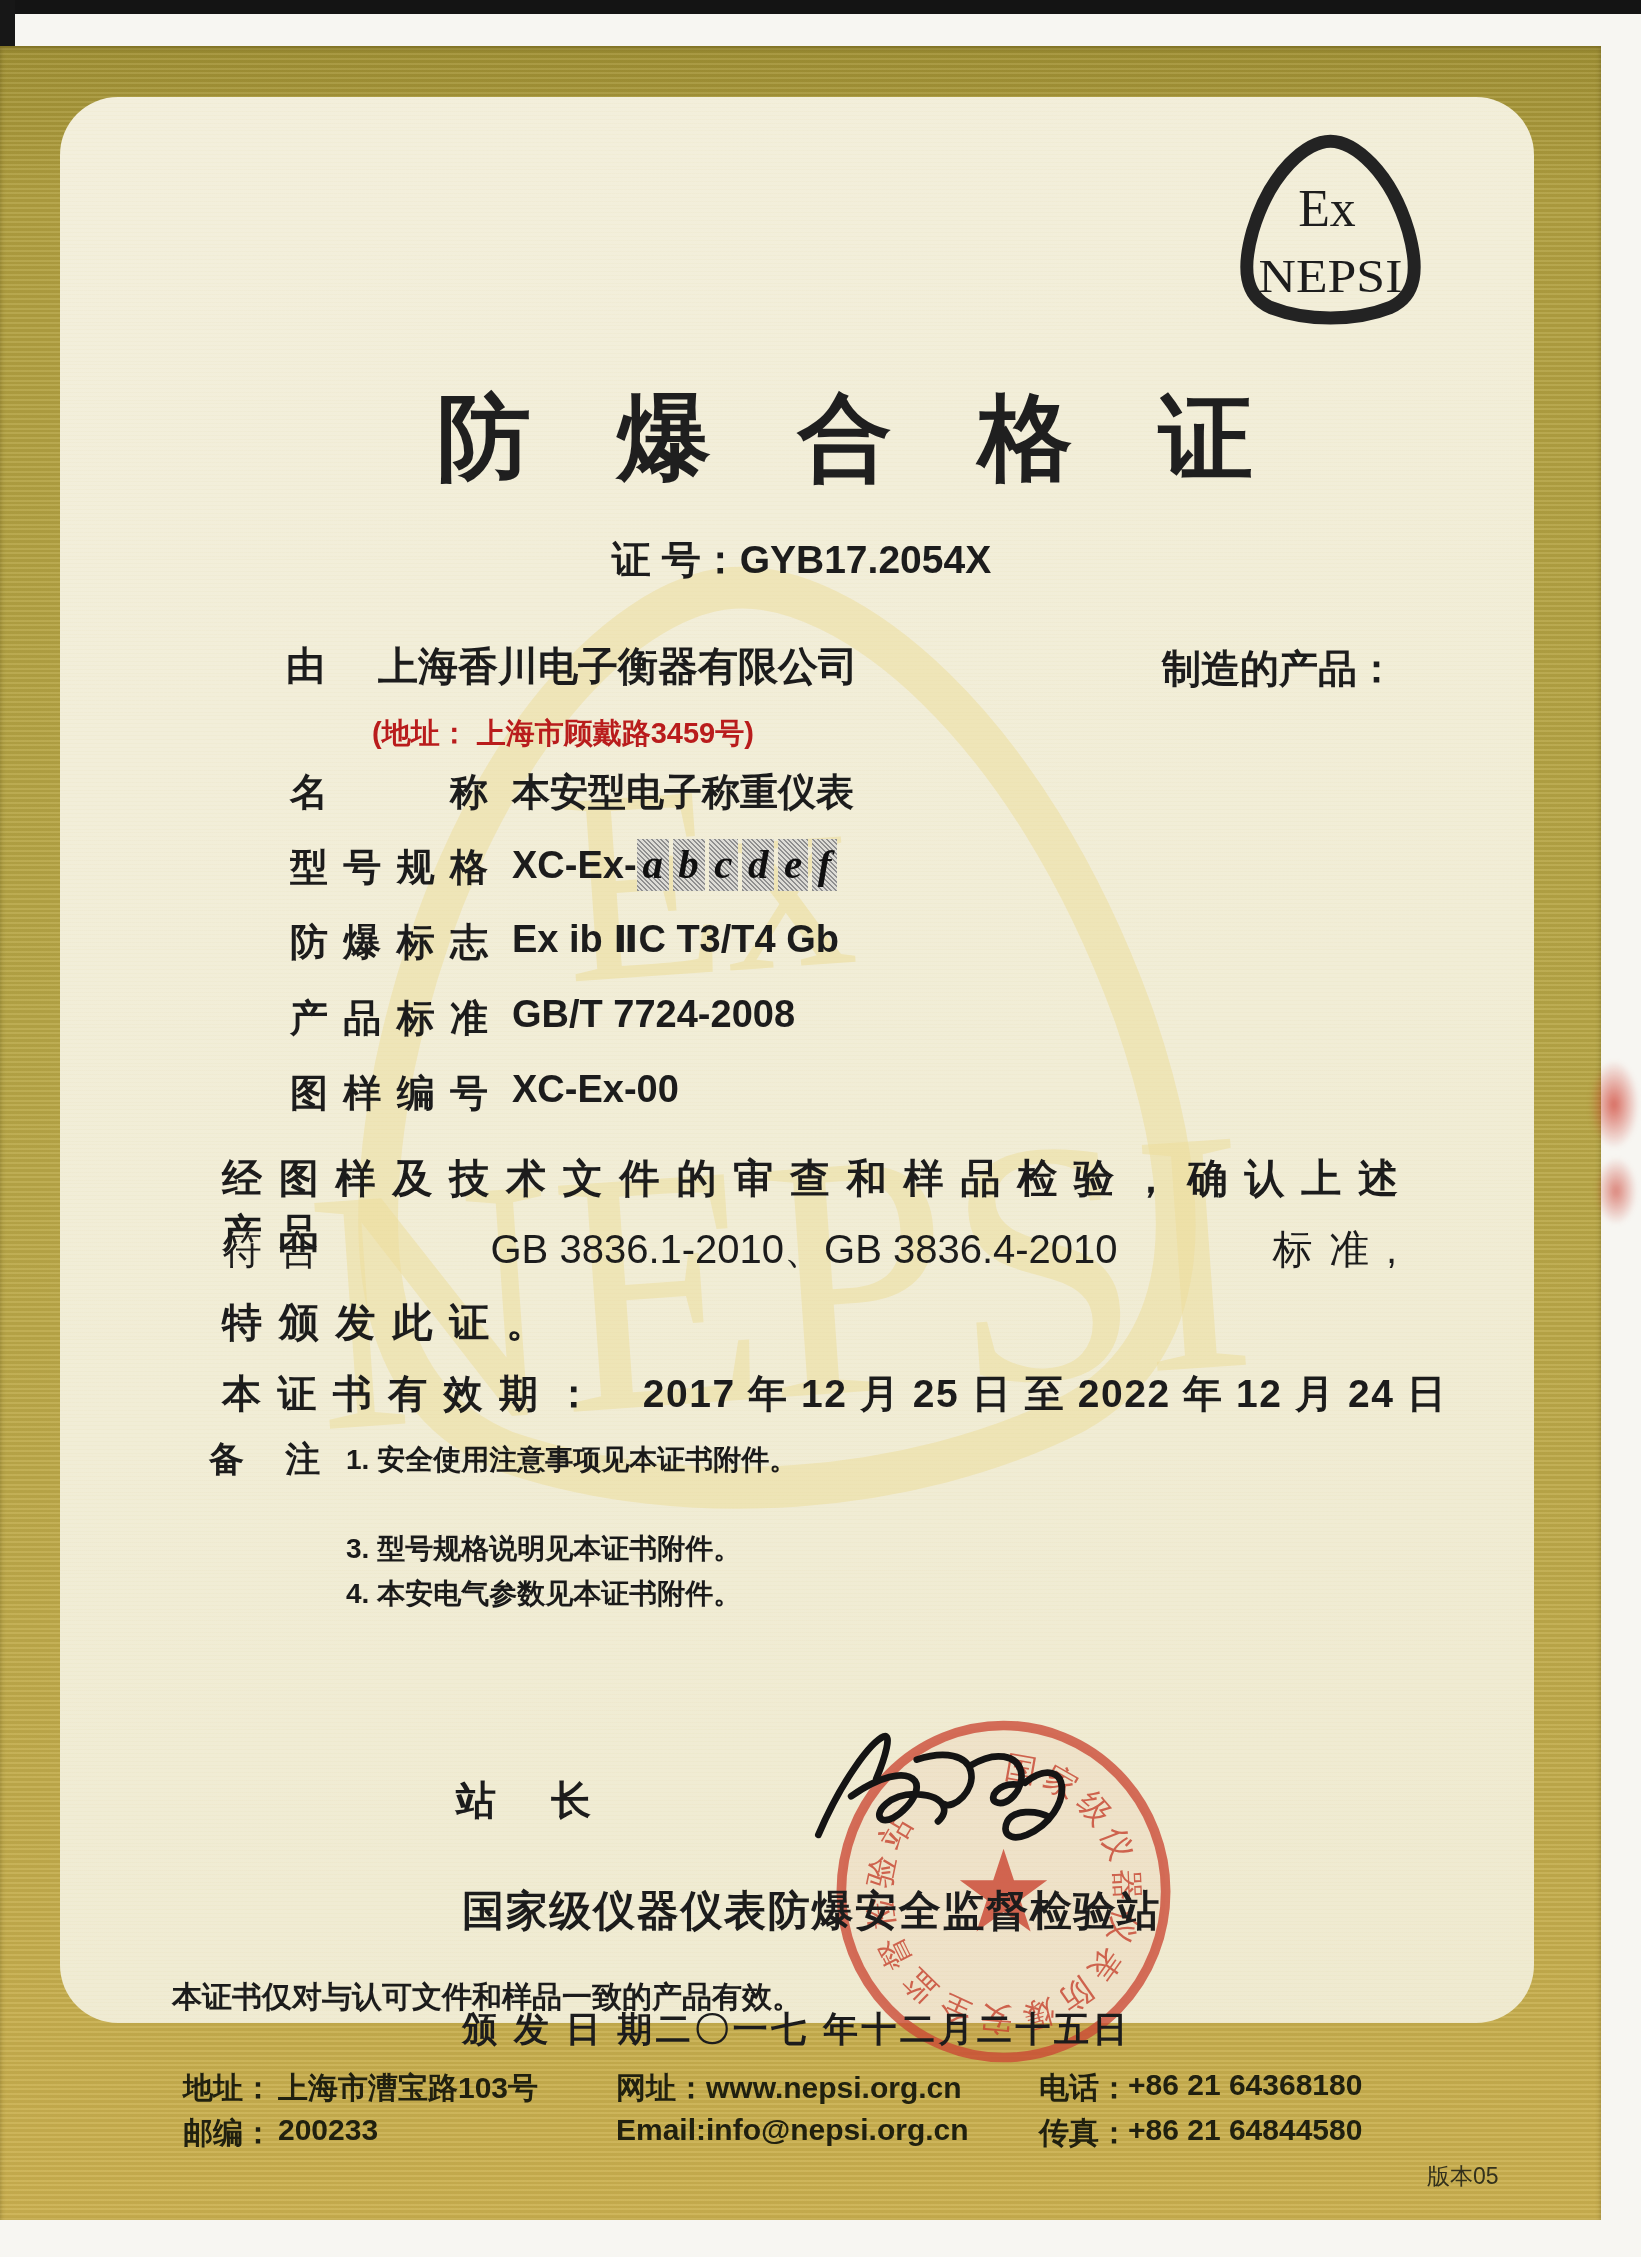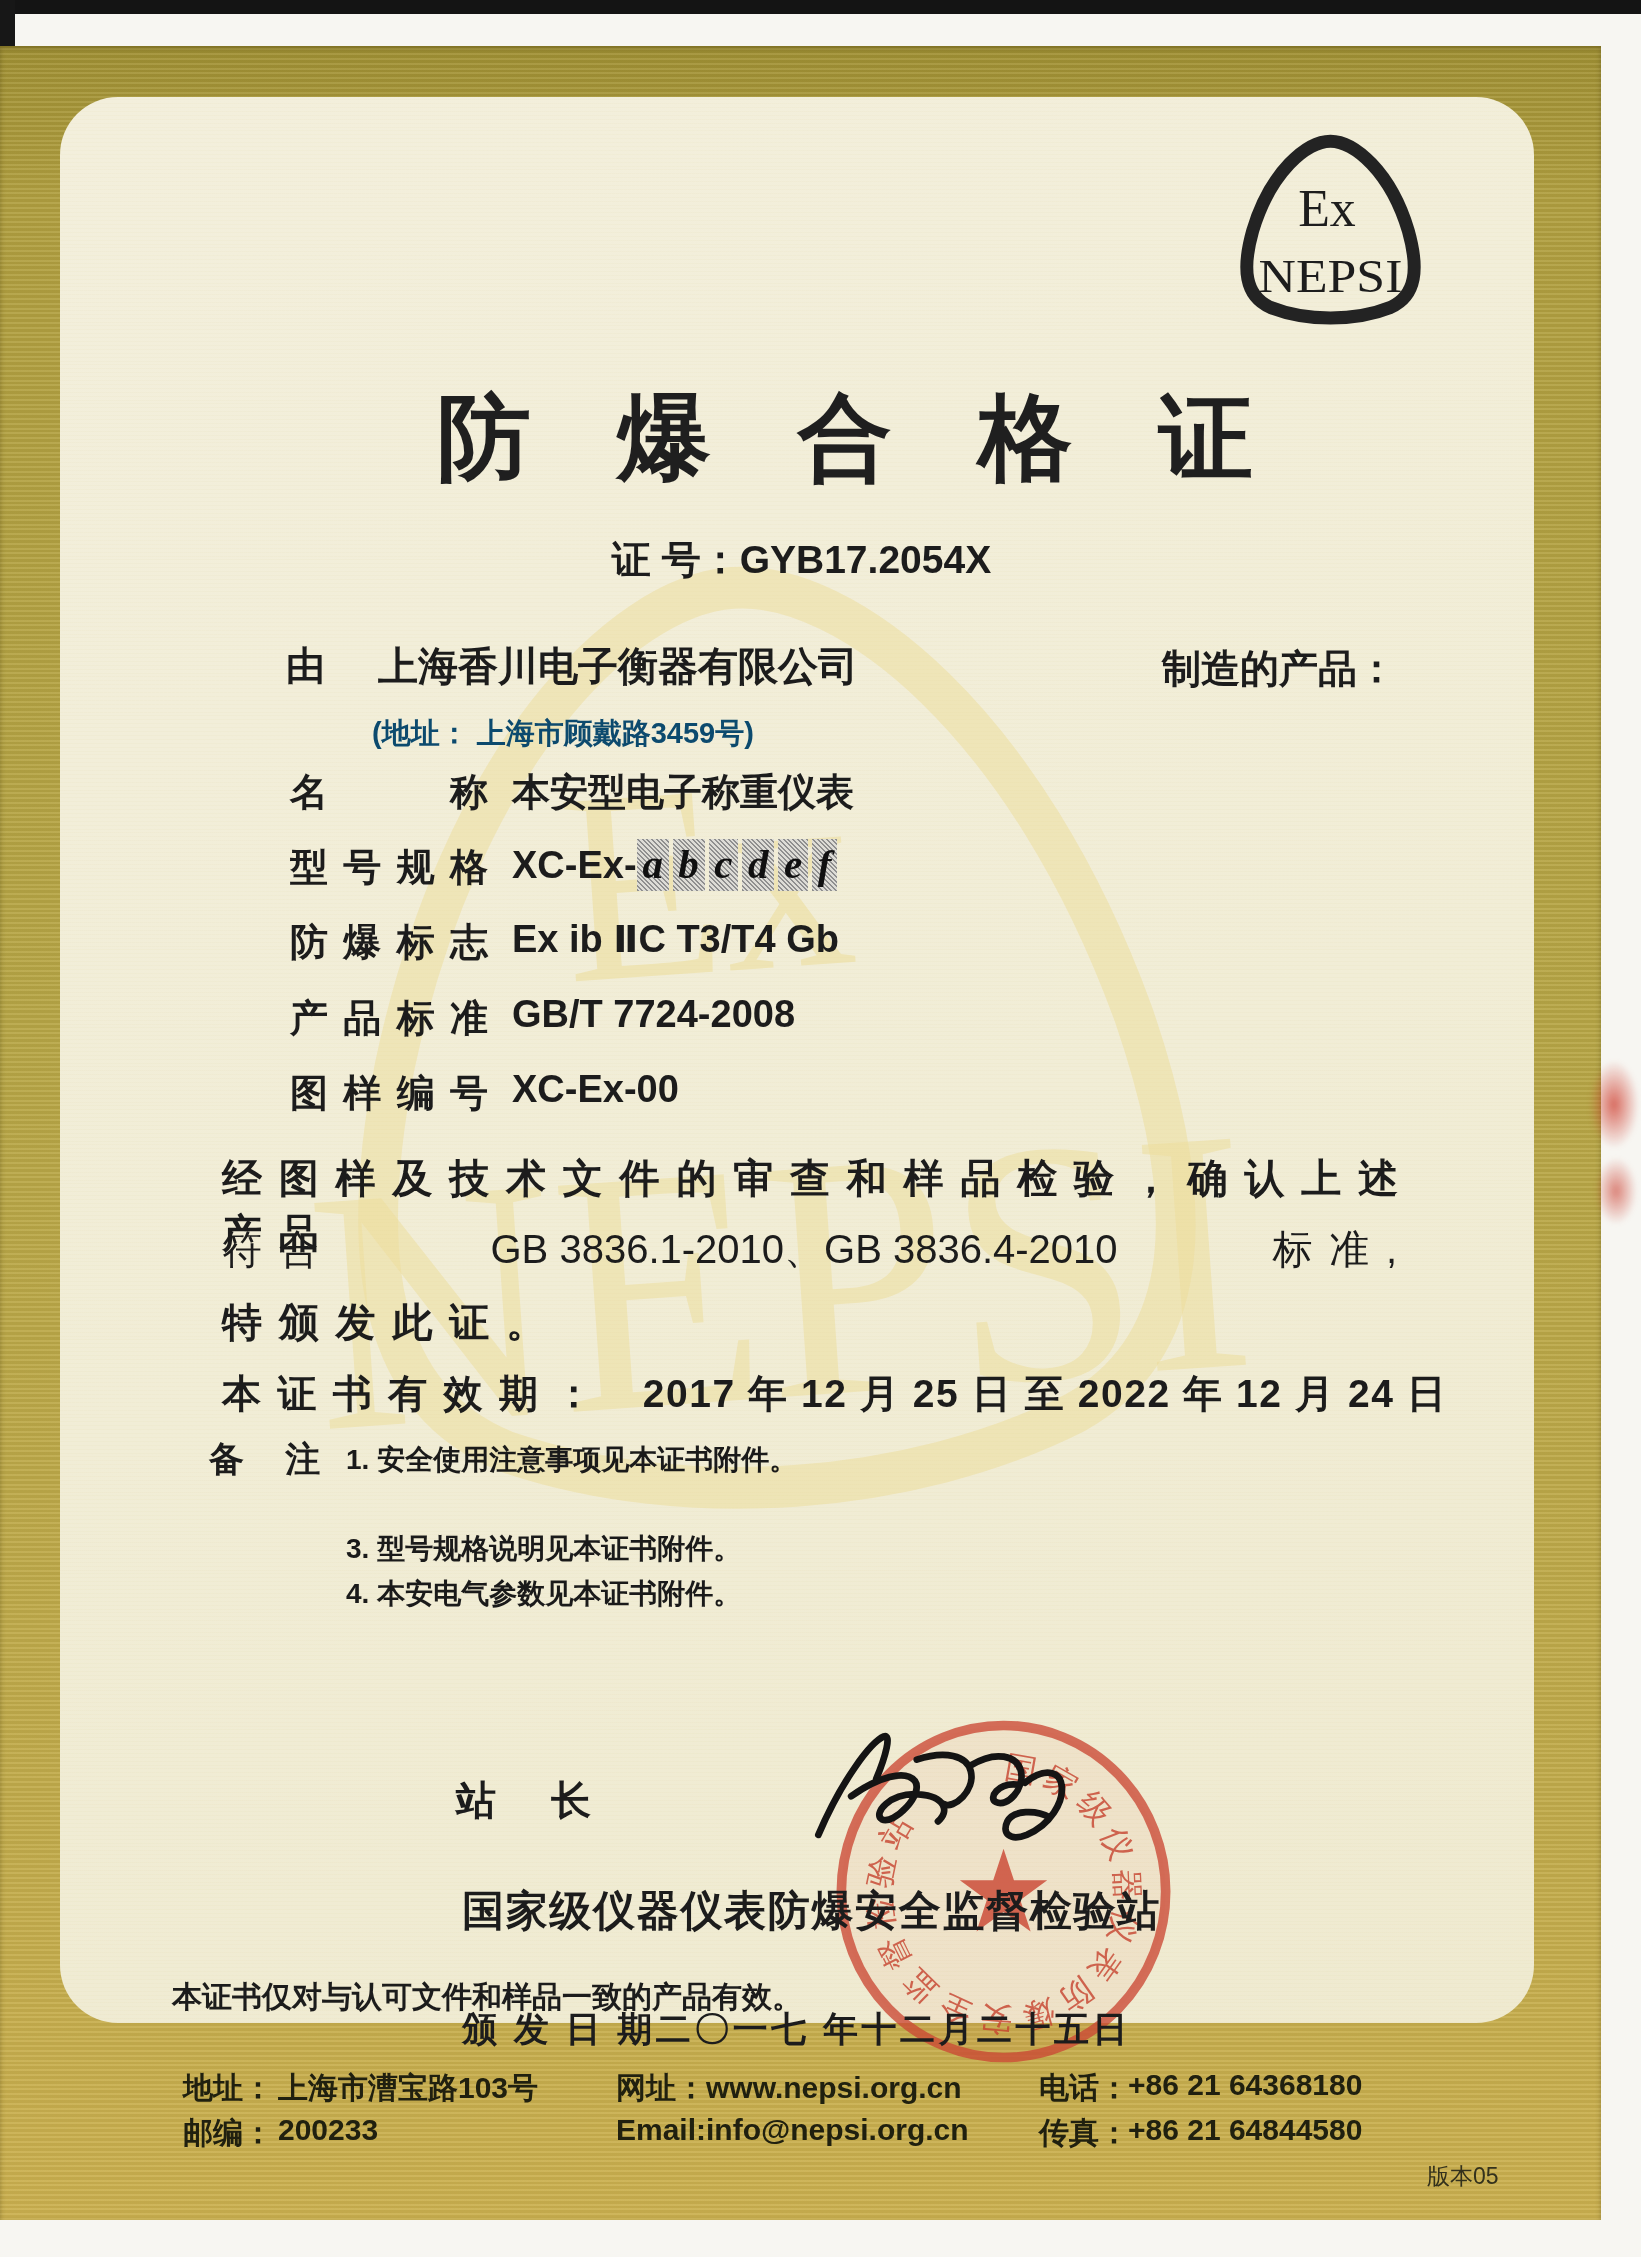--- a/index.html
+++ b/index.html
@@ -26,21 +26,21 @@
   
   .logo{left:1209px;top:127px;width:243px;height:224px;z-index:6;}
   
   .txt{z-index:6;color:#1c1c1c;}
   .title{left:145px;top:375px;width:1313px;text-align:center;font-size:94px;font-weight:bold;
          letter-spacing:.92em;padding-left:.92em;color:#1f1f1f;}
   .certno{left:145px;top:533px;width:1313px;text-align:center;font-size:39px;font-weight:bold;}
   .by{left:286px;top:639px;font-size:39px;font-weight:bold;}
   .company{left:378px;top:639px;font-size:40px;font-weight:bold;}
   .made{left:1162px;top:642px;font-size:39px;font-weight:bold;}
-  .addr{left:372px;top:714px;font-size:29px;font-weight:bold;color:#0c4a6e;}
+  .addr{left:372px;top:714px;font-size:29px;font-weight:bold;color:#b91c1c;}
   .flabel{font-size:38px;font-weight:bold;width:198px;text-align:justify;text-align-last:justify;display:inline-block;}
   .fvalue{font-size:38px;font-weight:bold;}
   .row-name{left:290px;top:767px;}
   .row-model{left:290px;top:842px;}
   .row-mark{left:290px;top:917px;}
   .row-std{left:290px;top:993px;}
   .row-drw{left:290px;top:1068px;}
   .redletter{display:inline-block;font-family:"Liberation Serif","DejaVu Serif",serif;
       font-style:italic;font-weight:bold;font-size:41px;line-height:44px;color:#101010;
       padding:2.9px 5.8px 4.8px 5.8px;margin-right:3.9px;

